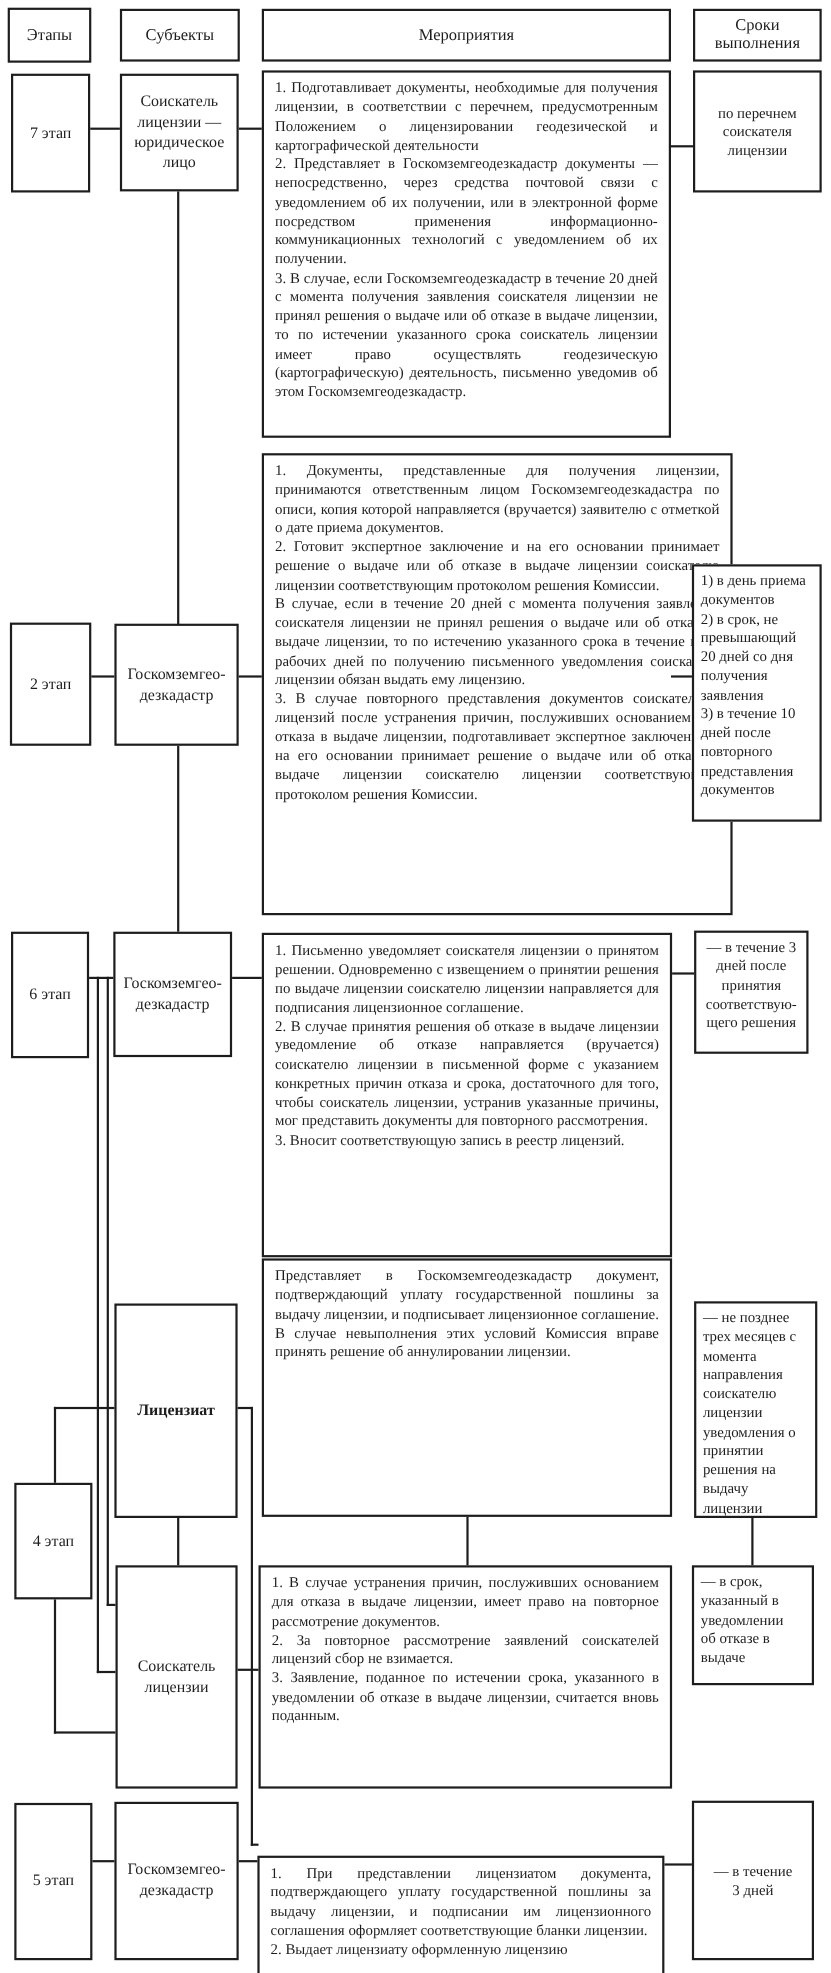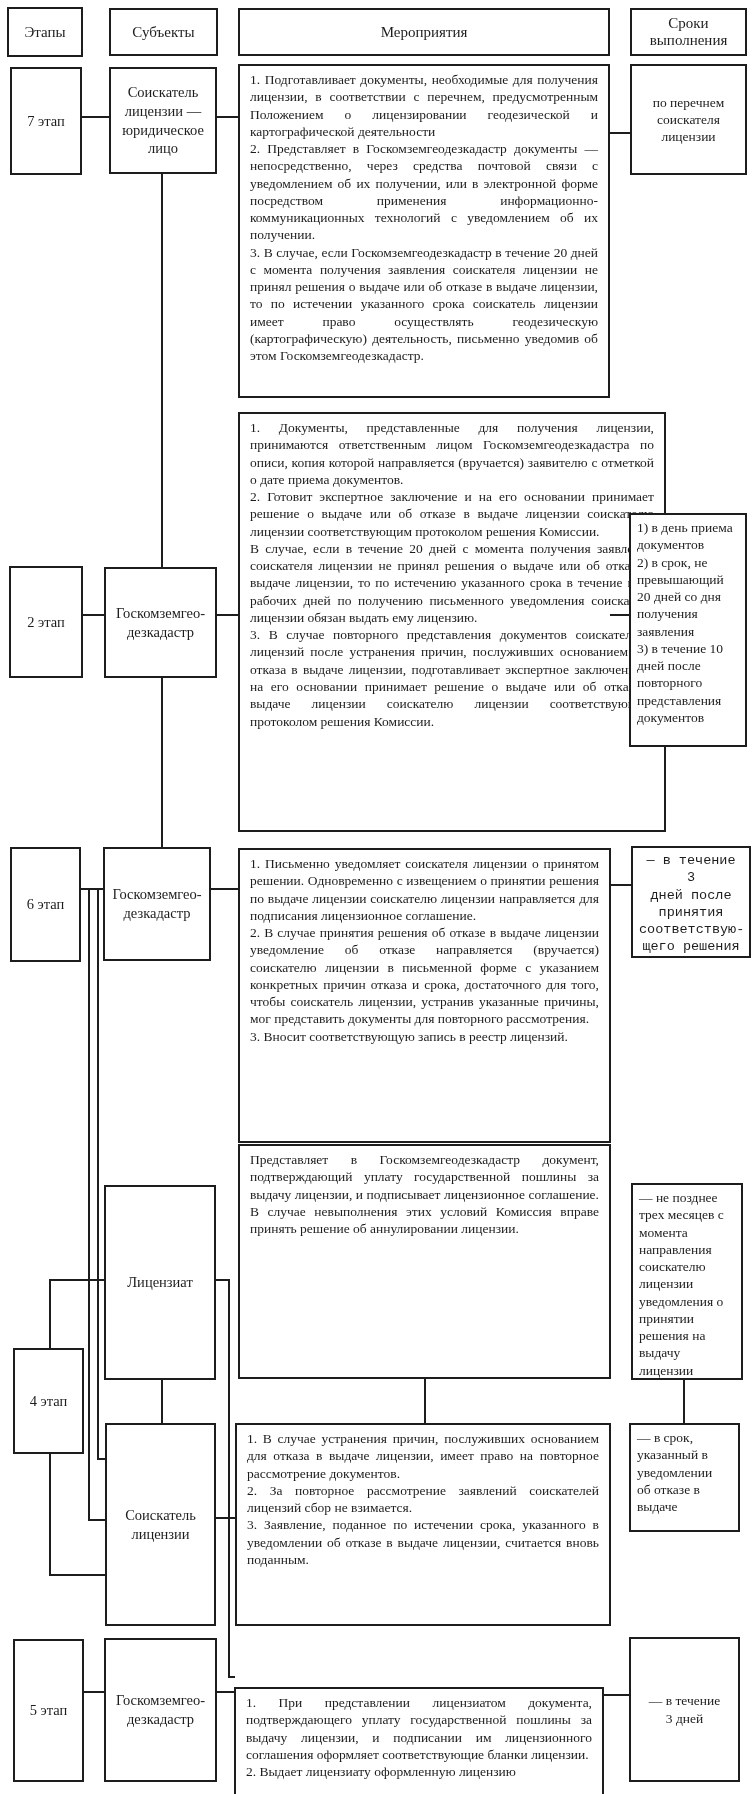--- a/index.html
+++ b/index.html
@@ -38,25 +38,25 @@
   
   #s2l { left:9px;   top:566px; width:74px;  height:112px; }
   #s2s { left:104px; top:567px; width:113px; height:111px; }
   #s2a { left:238px; top:412px; width:428px; height:420px; }
   #s2t { left:629px; top:513px; width:118px; height:234px; }
 
   
   #s3l { left:10px;  top:847px; width:71px;  height:115px; }
   #s3s { left:103px; top:847px; width:108px; height:114px; }
   #s3a { left:238px; top:848px; width:373px; height:295px; }
-  #s3t { left:631px; top:846px; width:120px; height:112px;font-family:Liberation Mono, monospace; }
+  #s3t { left:631px; top:846px; width:104px; height:112px; }
 
   
   #s4l  { left:13px;  top:1348px; width:71px;  height:106px; }
-  #s4s1 { left:104px; top:1185px; width:112px; height:195px; }
+  #s4s1 { left:104px; top:1185px; width:112px; height:195px;font-weight:bold; }
   #s4s2 { left:105px; top:1423px; width:111px; height:203px; }
   #s4a1 { left:238px; top:1144px; width:373px; height:235px; }
   #s4a2 { left:235px; top:1423px; width:376px; height:203px; }
   #s4t1 { left:631px; top:1183px; width:112px; height:197px; }
   #s4t2 { left:629px; top:1423px; width:111px; height:109px; }
 
   
   #s5l { left:13px;  top:1639px; width:71px;  height:143px; }
   #s5s { left:104px; top:1638px; width:113px; height:144px; }
   #s5a { left:234px; top:1639px; width:370px; height:141px;margin-top:48px; }

